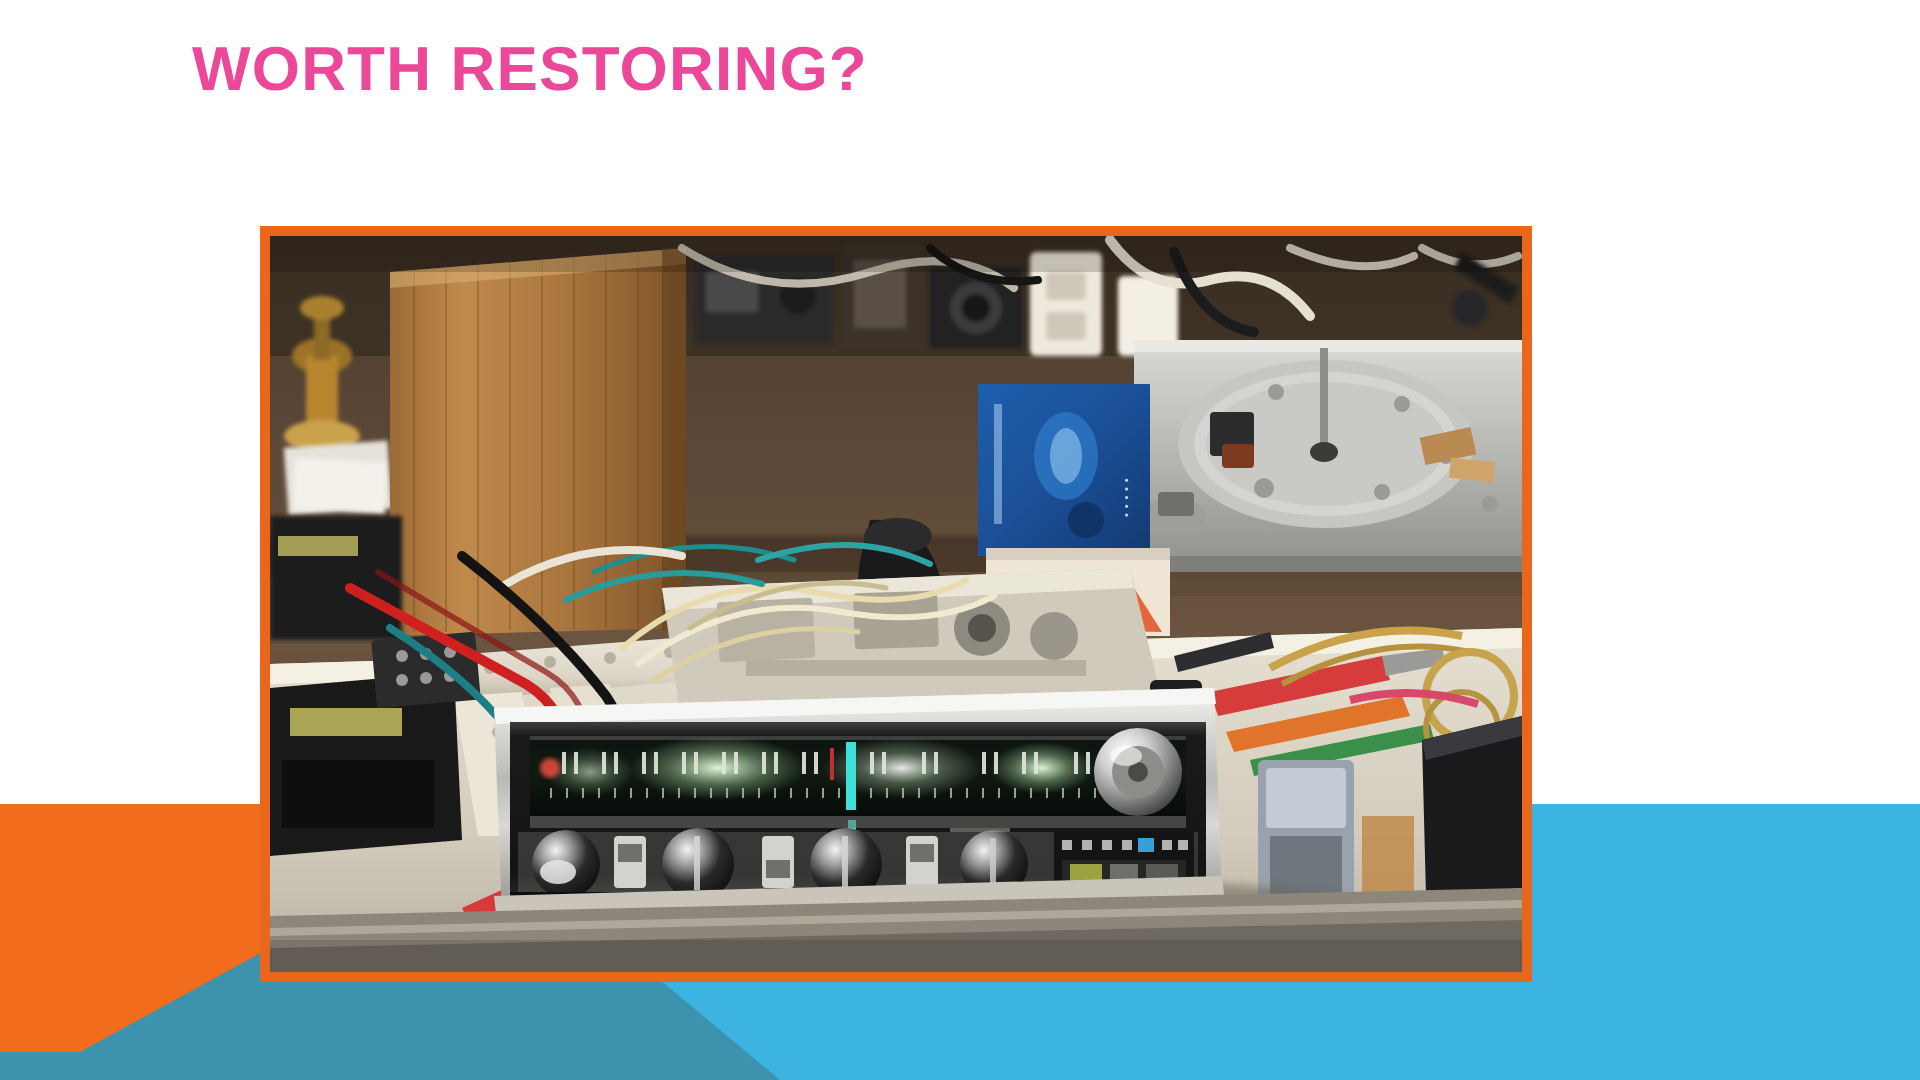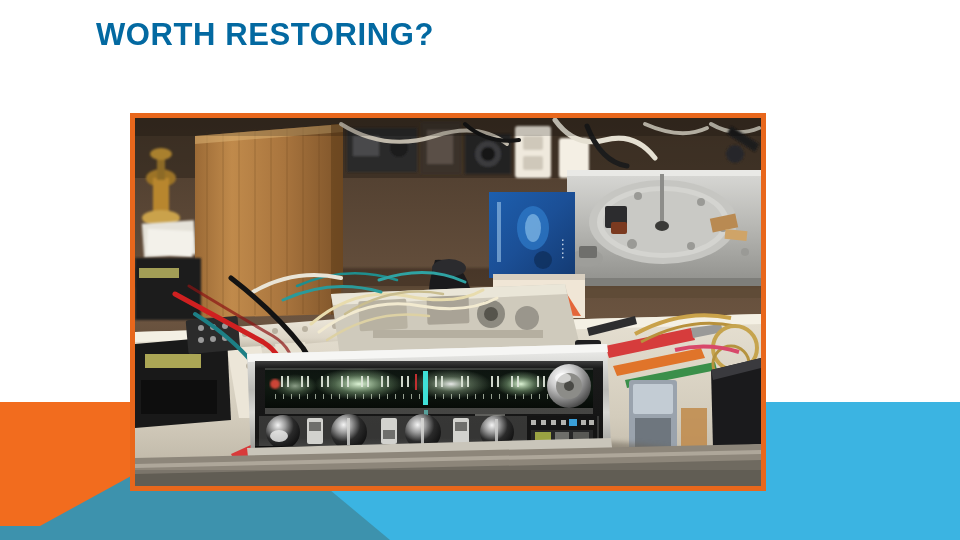--- a/index.html
+++ b/index.html
@@ -18,21 +18,21 @@
 
   
   #slide-title {
     position: absolute;
     left: 96px;
     top: 16px;
     width: 780px;
     font-size: 31px;
     font-weight: bold;
     letter-spacing: 0.6px;
-    color: #0369a1;
+    color: #ec4899;
     text-transform: uppercase;
     line-height: 1.25;
     white-space: nowrap;
   }
 
   
   .deco {
     position: absolute;
     pointer-events: none;
   }

